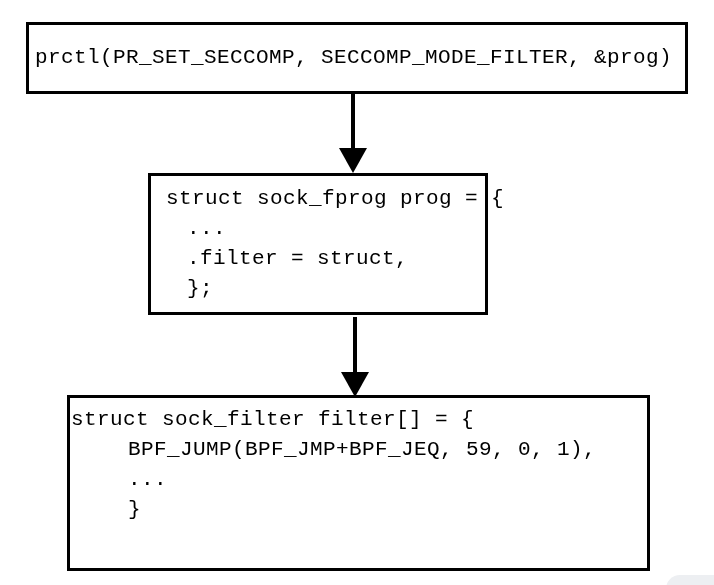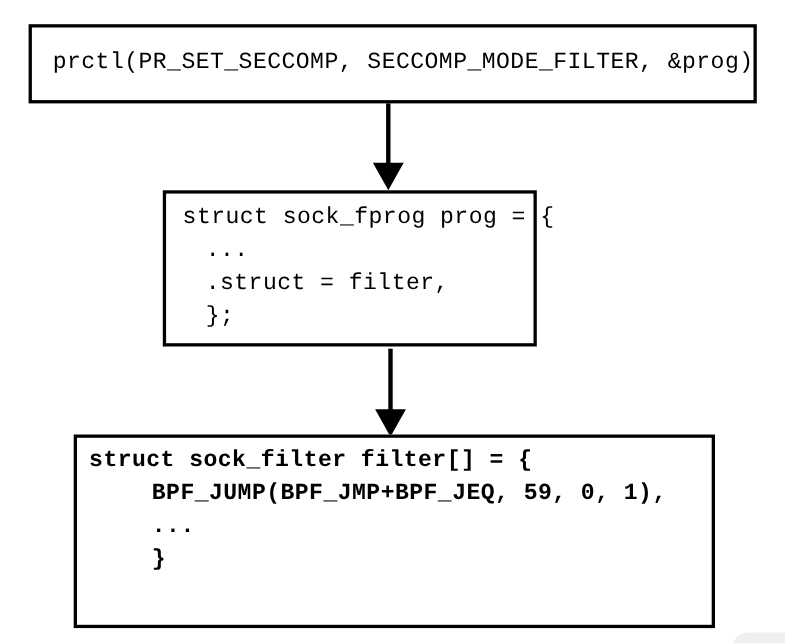--- a/index.html
+++ b/index.html
@@ -15,21 +15,20 @@
     background:var(--bg);
     overflow:hidden;
     font-family:"Liberation Mono","DejaVu Sans Mono",monospace;
     color:var(--text);
   }
   .box{
     position:absolute;
     box-sizing:border-box;
     border:3px solid var(--line);
     background:var(--bg);
-    justify-content:flex-end;
   }
   .code-line{
     font-size:21px;
     line-height:30px;
     letter-spacing:0.4px;
     white-space:pre;
   }
   
   #box-prctl{
     left:26px;top:22px;width:662px;height:72px;
@@ -38,22 +37,21 @@
   }
   
   #box-fprog{
     left:148px;top:173px;width:340px;height:142px;
     padding:8px 0 0 15px;
   }
   #box-fprog .indent{padding-left:21px;}
   
   #box-filter{
     left:67px;top:395px;width:583px;height:176px;
-    padding:7px 0 0 11px;
-    font-weight:bold;
+    padding:7px 0 0 1px;
   }
   #box-filter .indent{padding-left:57px;}
   
   .arrow-stem{
     position:absolute;width:4px;background:var(--line);
   }
   .arrow-head{
     position:absolute;width:0;height:0;
     border-left:14px solid transparent;
     border-right:14px solid transparent;
@@ -79,21 +77,21 @@
   <div class="box" id="box-prctl">
     <div class="code-line">prctl(PR_SET_SECCOMP, SECCOMP_MODE_FILTER, &amp;prog)</div>
   </div>
 
   <div class="arrow-stem" id="stem1"></div>
   <div class="arrow-head" id="head1"></div>
 
   <div class="box" id="box-fprog">
     <div class="code-line">struct sock_fprog prog = {</div>
     <div class="code-line indent">...</div>
-    <div class="code-line indent">.struct = filter,</div>
+    <div class="code-line indent">.filter = struct,</div>
     <div class="code-line indent">};</div>
   </div>
 
   <div class="arrow-stem" id="stem2"></div>
   <div class="arrow-head" id="head2"></div>
 
   <div class="box" id="box-filter">
     <div class="code-line">struct sock_filter filter[] = {</div>
     <div class="code-line indent">BPF_JUMP(BPF_JMP+BPF_JEQ, 59, 0, 1),</div>
     <div class="code-line indent">...</div>

